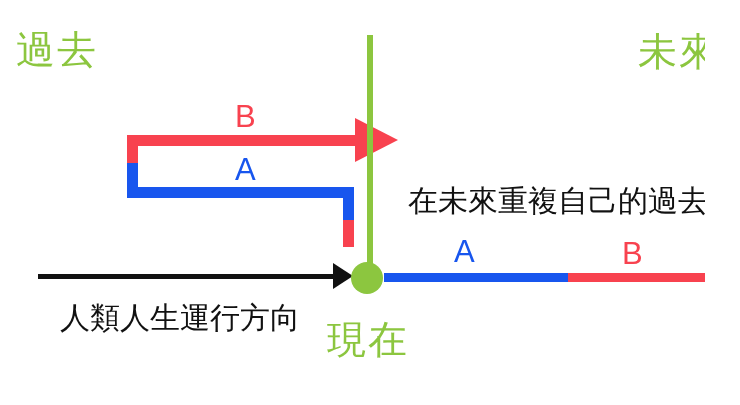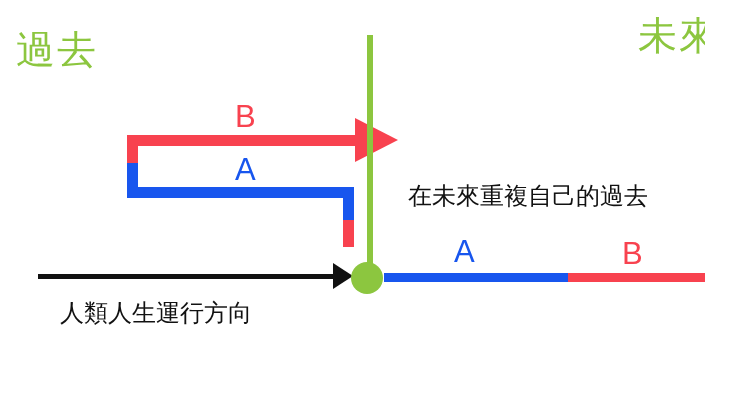--- a/index.html
+++ b/index.html
@@ -15,36 +15,36 @@
   .cjk-green {
     color: var(--green, #8CC63F);
     font-size: 39px;
     line-height: 1;
     letter-spacing: 2px;
     white-space: nowrap;
     font-family: "Liberation Sans", sans-serif;
   }
   .cjk-serif {
     color: var(--black, #111111);
-    font-size: 24px;
+    font-size: 30px;
     line-height: 1;
     white-space: nowrap;
-    font-family: Liberation Mono, monospace;
+    font-family: Liberation Serif, serif;
   }
   .ab-label {
     font-size: 31px;
     line-height: 1;
     font-family: "Liberation Sans", sans-serif;
   }
   .red-text  { color: var(--red,  #F8424F); }
   .blue-text { color: var(--blue, #1856EE); }
 
   
   .past-label   { left: 16px;  top: 30px; }
-  .future-label { left: 638px; top: 16px; }
+  .future-label { left: 638px; top: 32px; }
   .now-label    { left: 327px; top: 320px; }
 
   .loop-line-b          { left: 127px; top: 135px; width: 231px; height: 11px; background: var(--red, #F8424F); }
   .loop-arrow-head      { left: 355px; top: 118px; width: 0; height: 0;
                           border-top: 22px solid transparent; border-bottom: 22px solid transparent;
                           border-left: 43px solid var(--red, #F8424F); }
   .loop-left-red        { left: 127px; top: 135px; width: 11px; height: 28px; background: var(--red, #F8424F); }
   .loop-left-blue       { left: 127px; top: 163px; width: 11px; height: 35px; background: var(--blue, #1856EE); }
   .loop-line-a          { left: 127px; top: 187px; width: 227px; height: 11px; background: var(--blue, #1856EE); }
   .loop-right-blue      { left: 343px; top: 187px; width: 11px; height: 33px; background: var(--blue, #1856EE); }
@@ -92,14 +92,15 @@
   <div class="abs life-arrow-head"></div>
   <div class="abs cjk-serif life-direction-label">人類人生運行方向</div>
 
   <div class="abs timeline-a"></div>
   <div class="abs timeline-b"></div>
   <div class="abs ab-label blue-text timeline-label-a">A</div>
   <div class="abs ab-label red-text  timeline-label-b">B</div>
 
   <div class="abs present-line"></div>
   <div class="abs present-dot"></div>
+  <div class="abs cjk-green now-label">現在</div>
 
 </div>
 
 </body></html>

